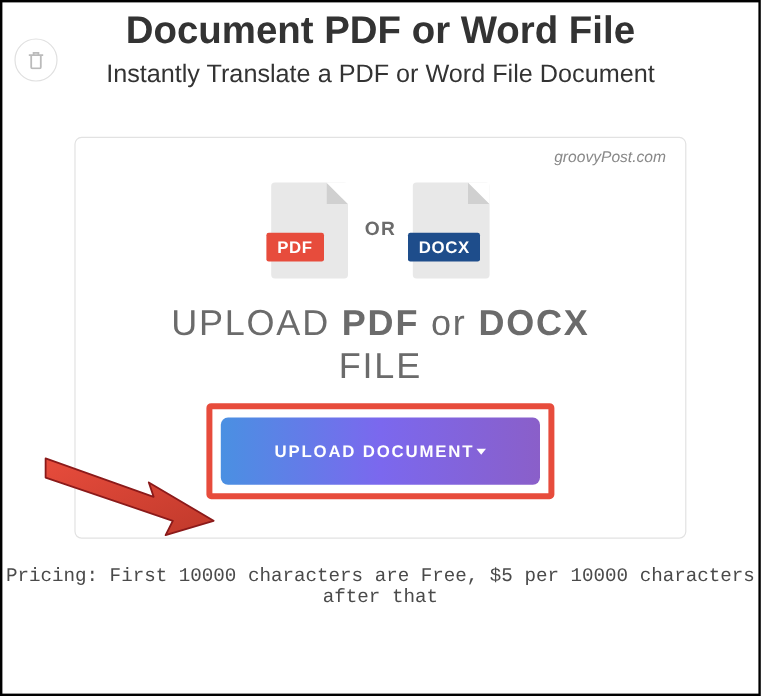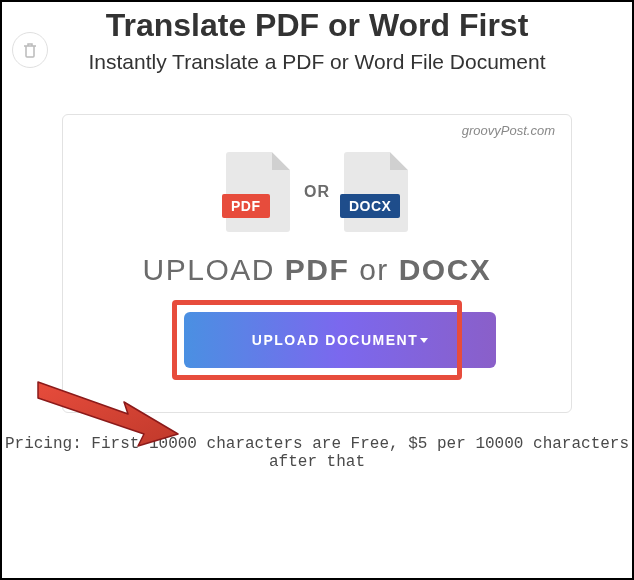--- a/index.html
+++ b/index.html
@@ -146,21 +146,21 @@
       position: absolute;
       border: 5px solid #e74c3c;
       border-radius: 4px;
       top: -12px;
       left: -12px;
       right: -12px;
       bottom: -12px;
       pointer-events: none;
     }
     .upload-button {
-      width: 312px;
+      width: 266px;
       height: 56px;
       border: none;
       border-radius: 6px;
       background: linear-gradient(90deg, #4a90e2 0%, #7b68ee 50%, #8a5fc9 100%);
       color: #fff;
       font-size: 14px;
       font-weight: 600;
       letter-spacing: 1.5px;
       cursor: pointer;
       display: flex;
@@ -193,21 +193,21 @@
 </head>
 <body>
 
 <button class="close-btn">
   <svg width="14" height="16" viewBox="0 0 14 16" fill="none" stroke="#bbb" stroke-width="1.5">
     <path d="M1 4h12M5 4V2h4v2M3 4v10a1 1 0 001 1h6a1 1 0 001-1V4"></path>
   </svg>
 </button>
 
 <div class="header">
-  <h1 class="main-title">Translate PDF or Word First</h1>
+  <h1 class="main-title">Document PDF or Word File</h1>
   <p class="subtitle">Instantly Translate a PDF or Word File Document</p>
 </div>
 
 <div class="card">
   <div class="watermark">groovyPost.com</div>
 
   <div class="file-icons">
     <div class="file-icon">
       <div class="file-shape">
         <div class="file-fold-inner"></div>
@@ -219,21 +219,21 @@
     <div class="file-icon">
       <div class="file-shape">
         <div class="file-fold-inner"></div>
         <div class="file-fold"></div>
       </div>
       <div class="file-badge docx-badge">DOCX</div>
     </div>
   </div>
 
   <div class="upload-text">
-    <span class="thin">UPLOAD </span><span class="bold">PDF</span><span class="thin"> or </span><span class="bold">DOCX</span><br>
+    <span class="thin">UPLOAD </span><span class="bold">PDF</span><span class="thin"> or </span><span class="bold">DOCX</span><br><span class="thin">FILE</span>
   </div>
 
   <div class="button-wrapper">
     <div class="highlight-box"></div>
     <button class="upload-button">
       <span>UPLOAD DOCUMENT</span>
       <span class="caret-down"></span>
     </button>
   </div>
 </div>

